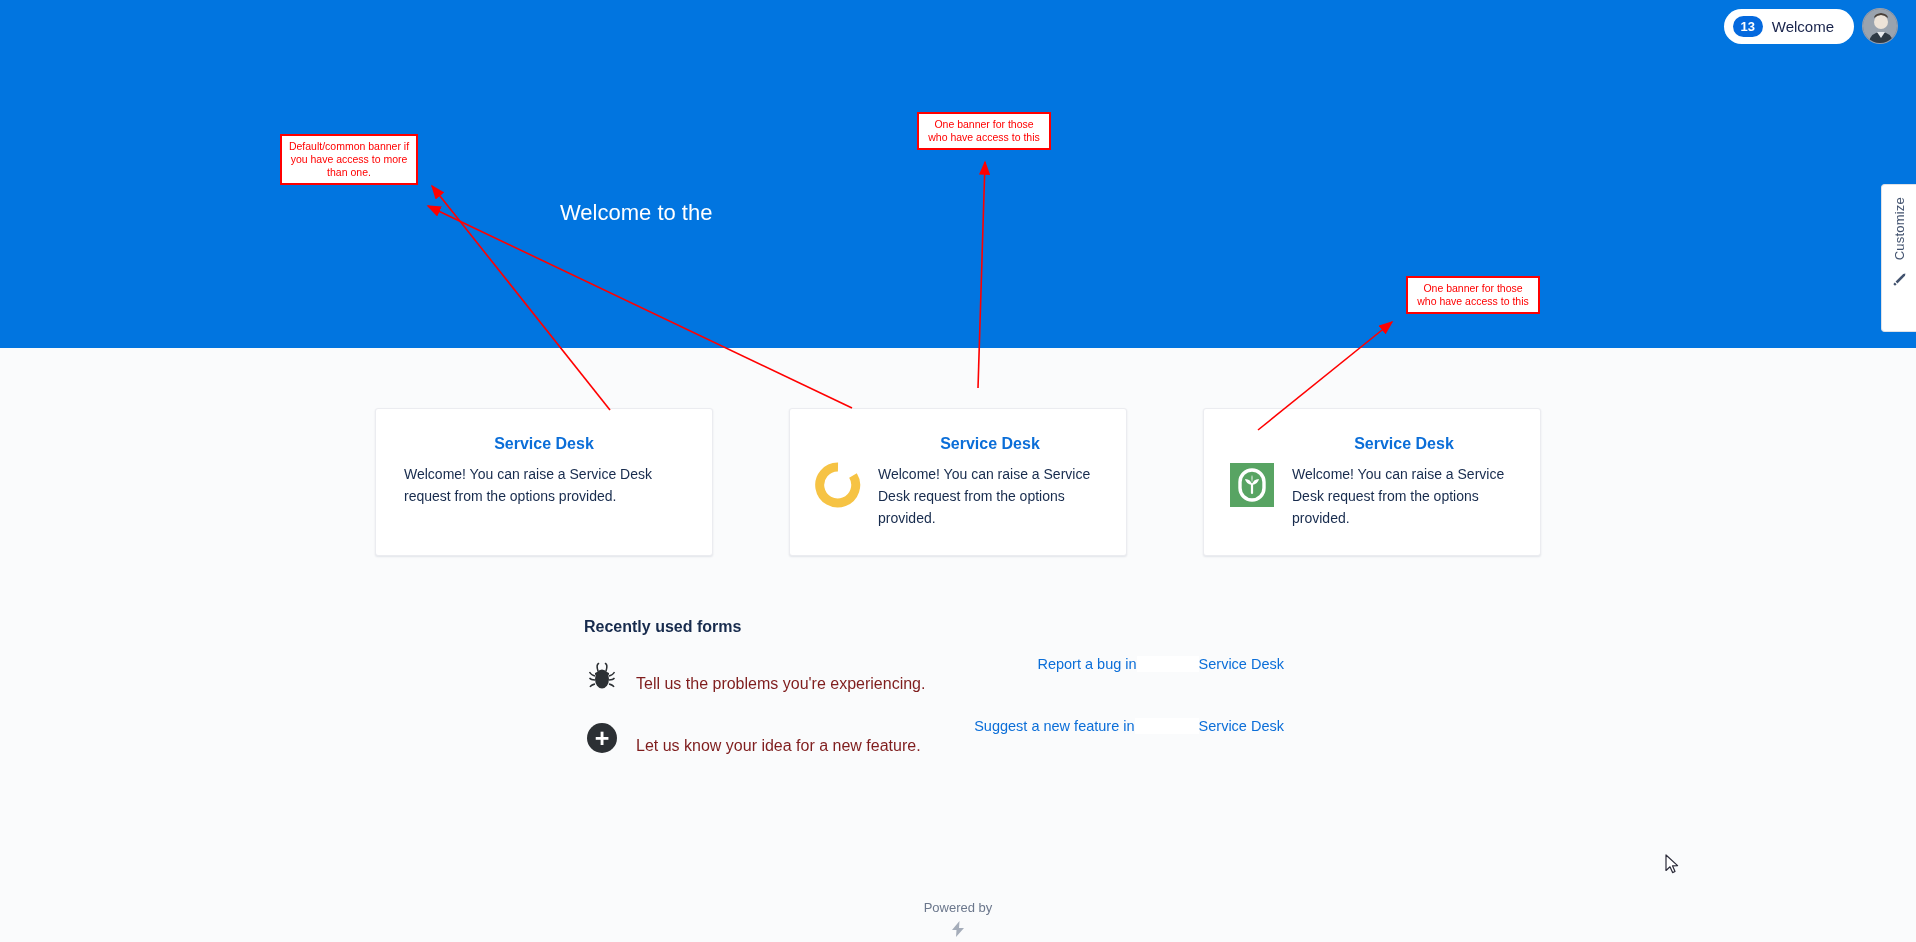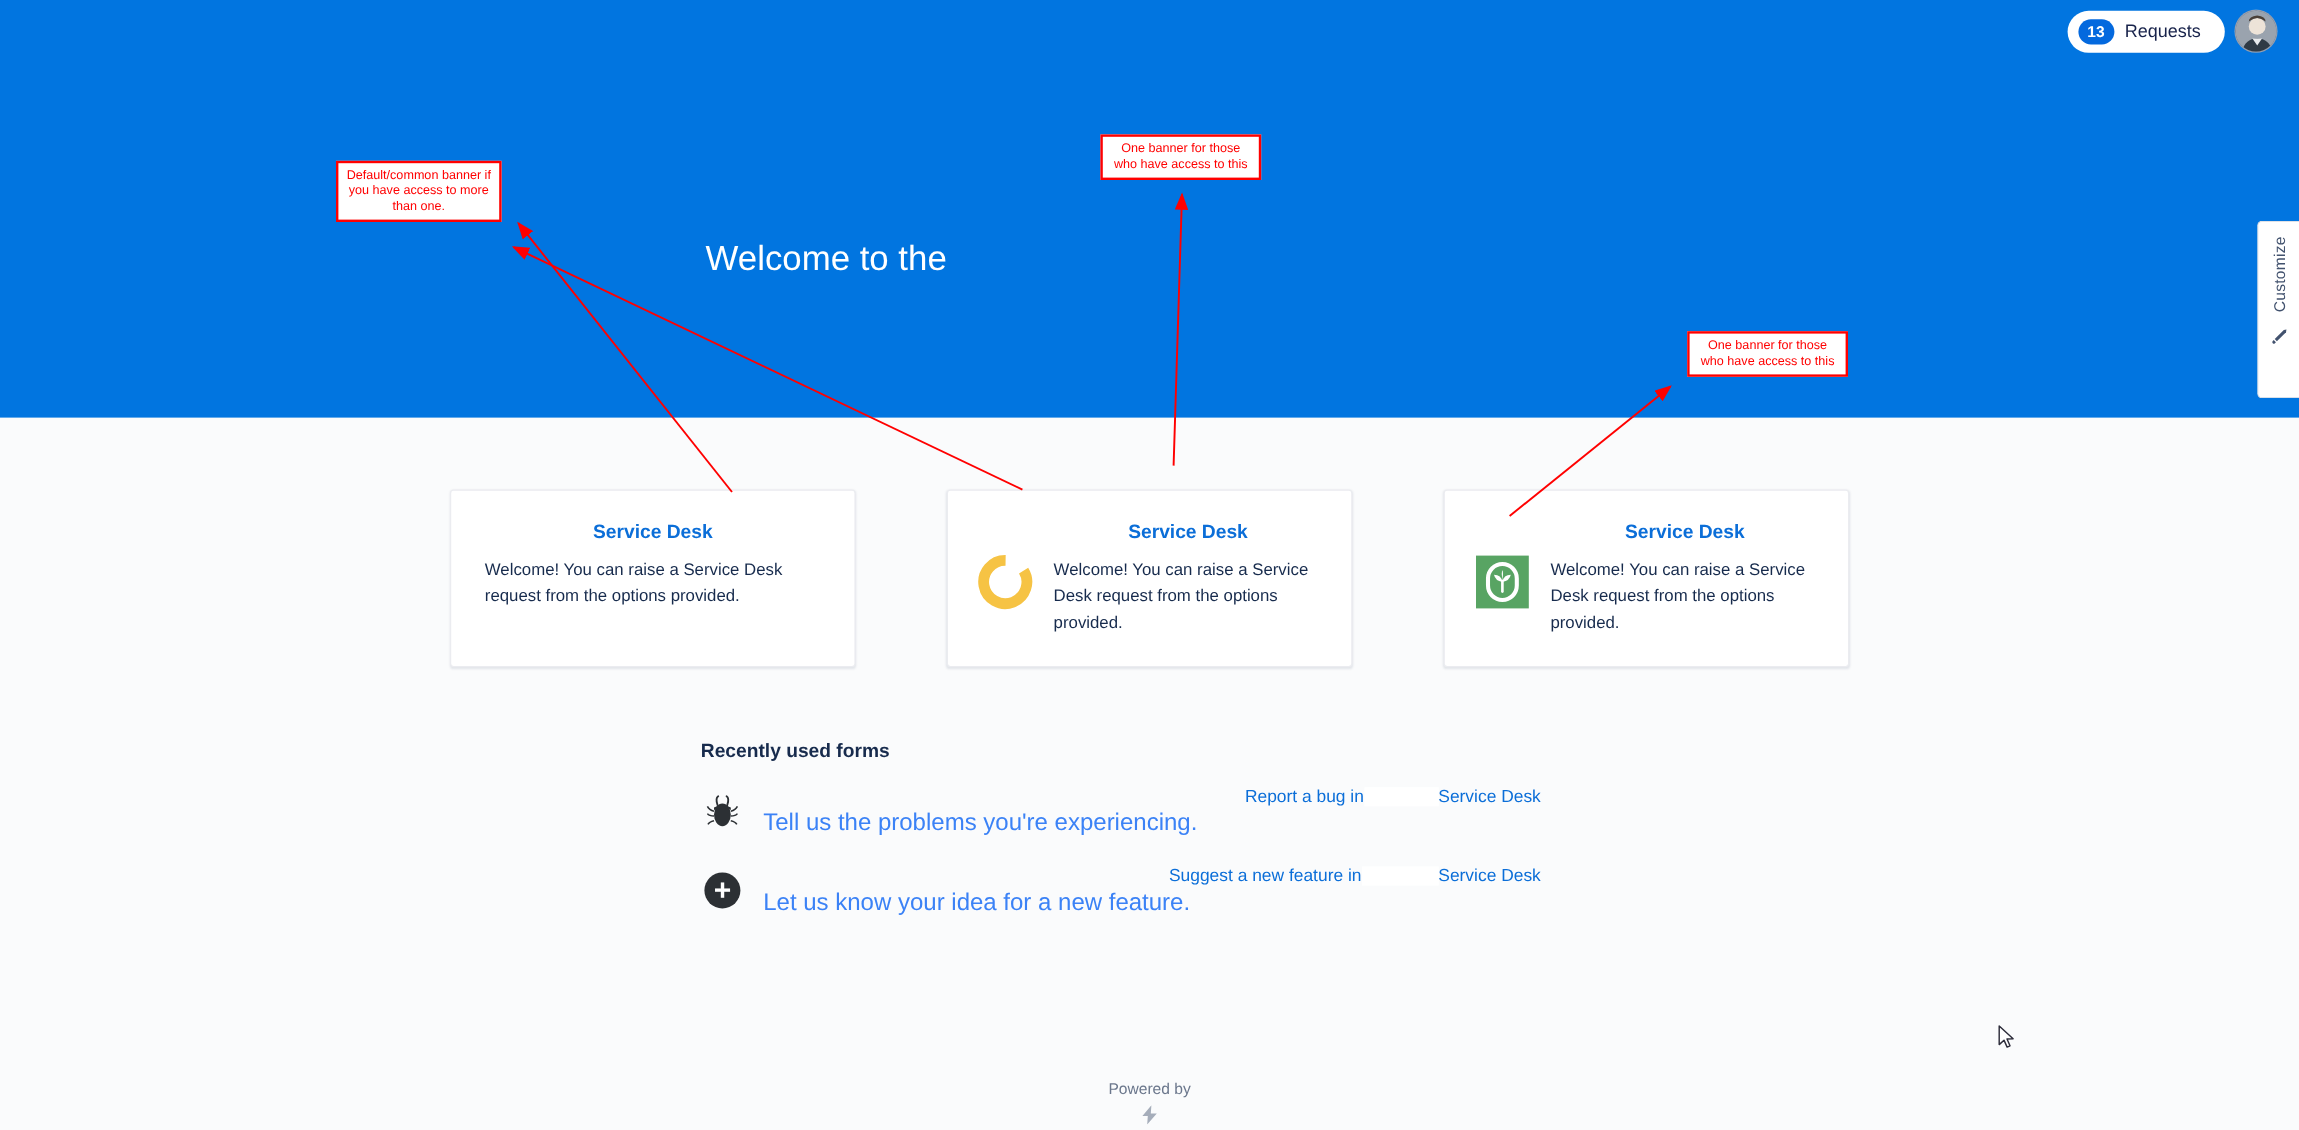--- a/index.html
+++ b/index.html
@@ -95,22 +95,22 @@
     color: #42526E;
     letter-spacing: .2px;
     white-space: nowrap;
     margin-bottom: 8px;
   }
   .pencil-icon { transform: rotate(180deg); }
 
   
   .welcome-title {
     position: absolute;
-    left: 588px; top: 200px;
-    font-size: 29px;
+    left: 560px; top: 200px;
+    font-size: 22px;
     color: #FFFFFF;
     font-weight: normal;
     white-space: pre;
   }
   .search-wrap {
     position: absolute;
     left: 584px; top: 252px;
     width: 744px; height: 52px;
     background: #FFFFFF;
     border-radius: 3px;
@@ -223,22 +223,22 @@
   }
   .form-texts { flex: 1; }
   .form-title {
     color: #0B6ED8;
     font-size: 14.5px;
     margin: 0 0 3px 0;
     white-space: nowrap;
     text-align: right;
   }
   .form-sub {
-    color: #3b82f6;
-    font-size: 20px;
+    color: #7f1d1d;
+    font-size: 16px;
     margin: 0;
   }
   .plus-circle {
     width: 30px; height: 30px;
     border-radius: 50%;
     background: #2C3034;
     display: flex;
     align-items: center;
     justify-content: center;
     color: #FFFFFF;
@@ -292,21 +292,21 @@
 </head>
 <body>
 
 <div id="root">
 
   <div class="banner"></div>
 
   <div class="header-right">
     <div class="requests-pill">
       <span class="requests-count">13</span>
-      <span class="requests-label">Requests</span>
+      <span class="requests-label">Welcome</span>
     </div>
     <div class="avatar">
       <svg width="36" height="36" viewBox="0 0 36 36">
         <rect width="36" height="36" fill="#9AA3AE"></rect>
         <circle cx="18" cy="13" r="7" fill="#EDE3D8"></circle>
         <path d="M11 9 Q18 3 25 9 Q25 5 18 4 Q11 5 11 9 Z" fill="#4A4038"></path>
         <path d="M5 36 Q7 23 18 23 Q29 23 31 36 Z" fill="#2F3A45"></path>
         <path d="M14 23 L18 29 L22 23 Z" fill="#E8EAED"></path>
       </svg>
     </div>

